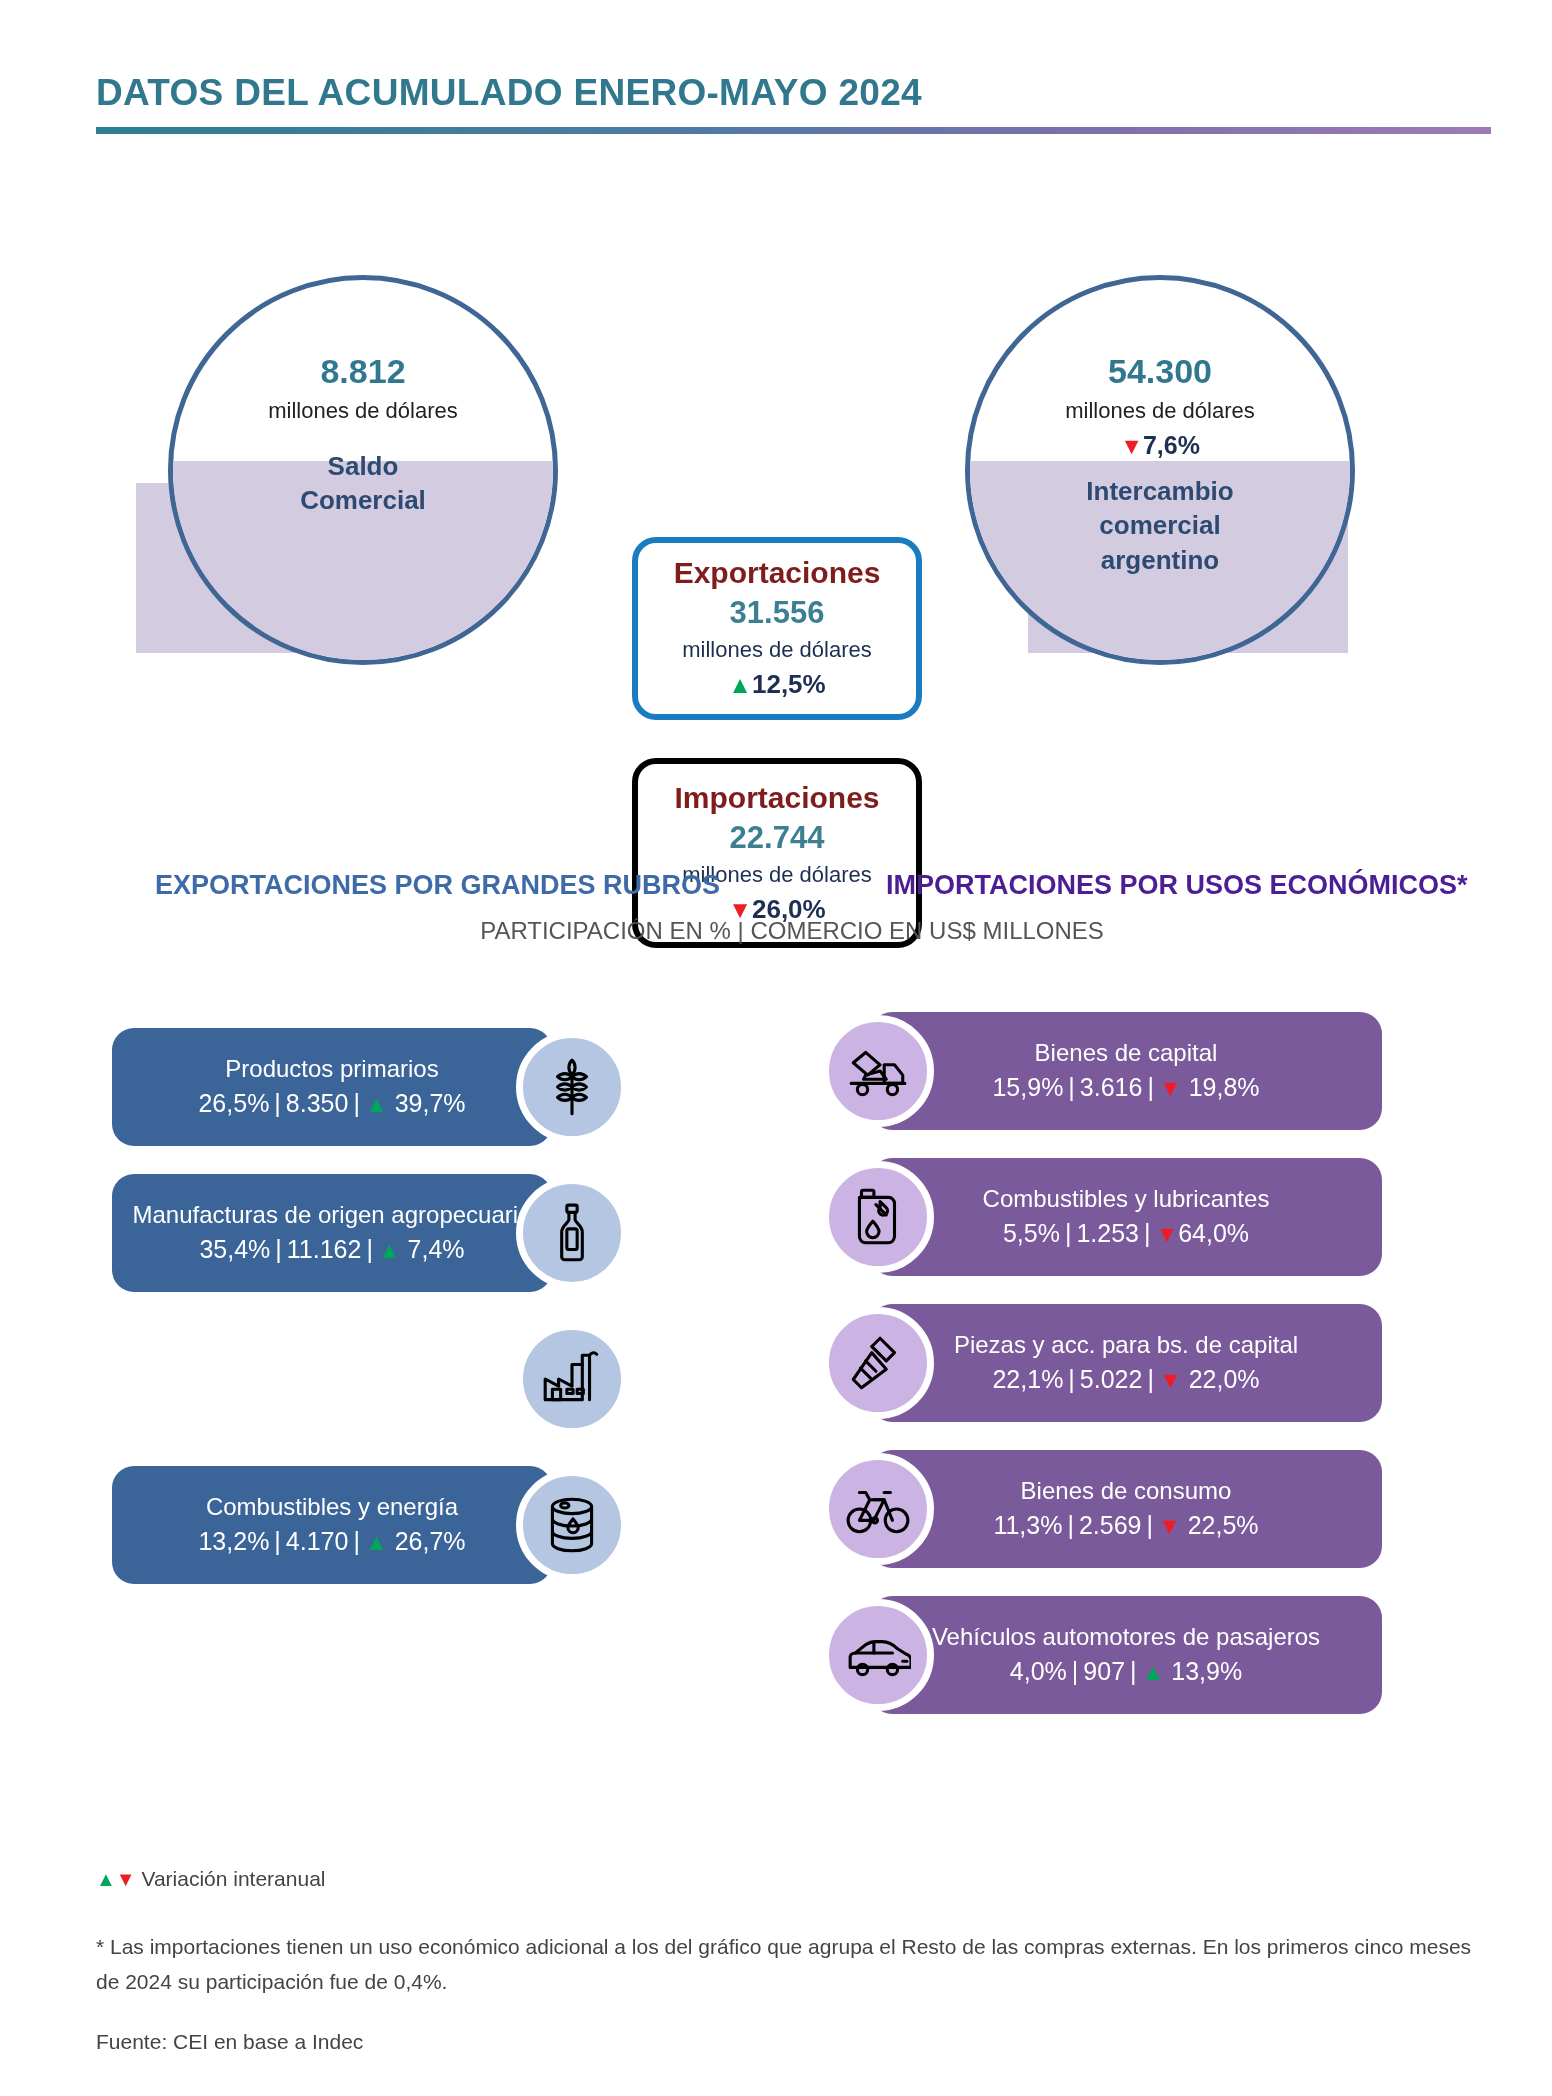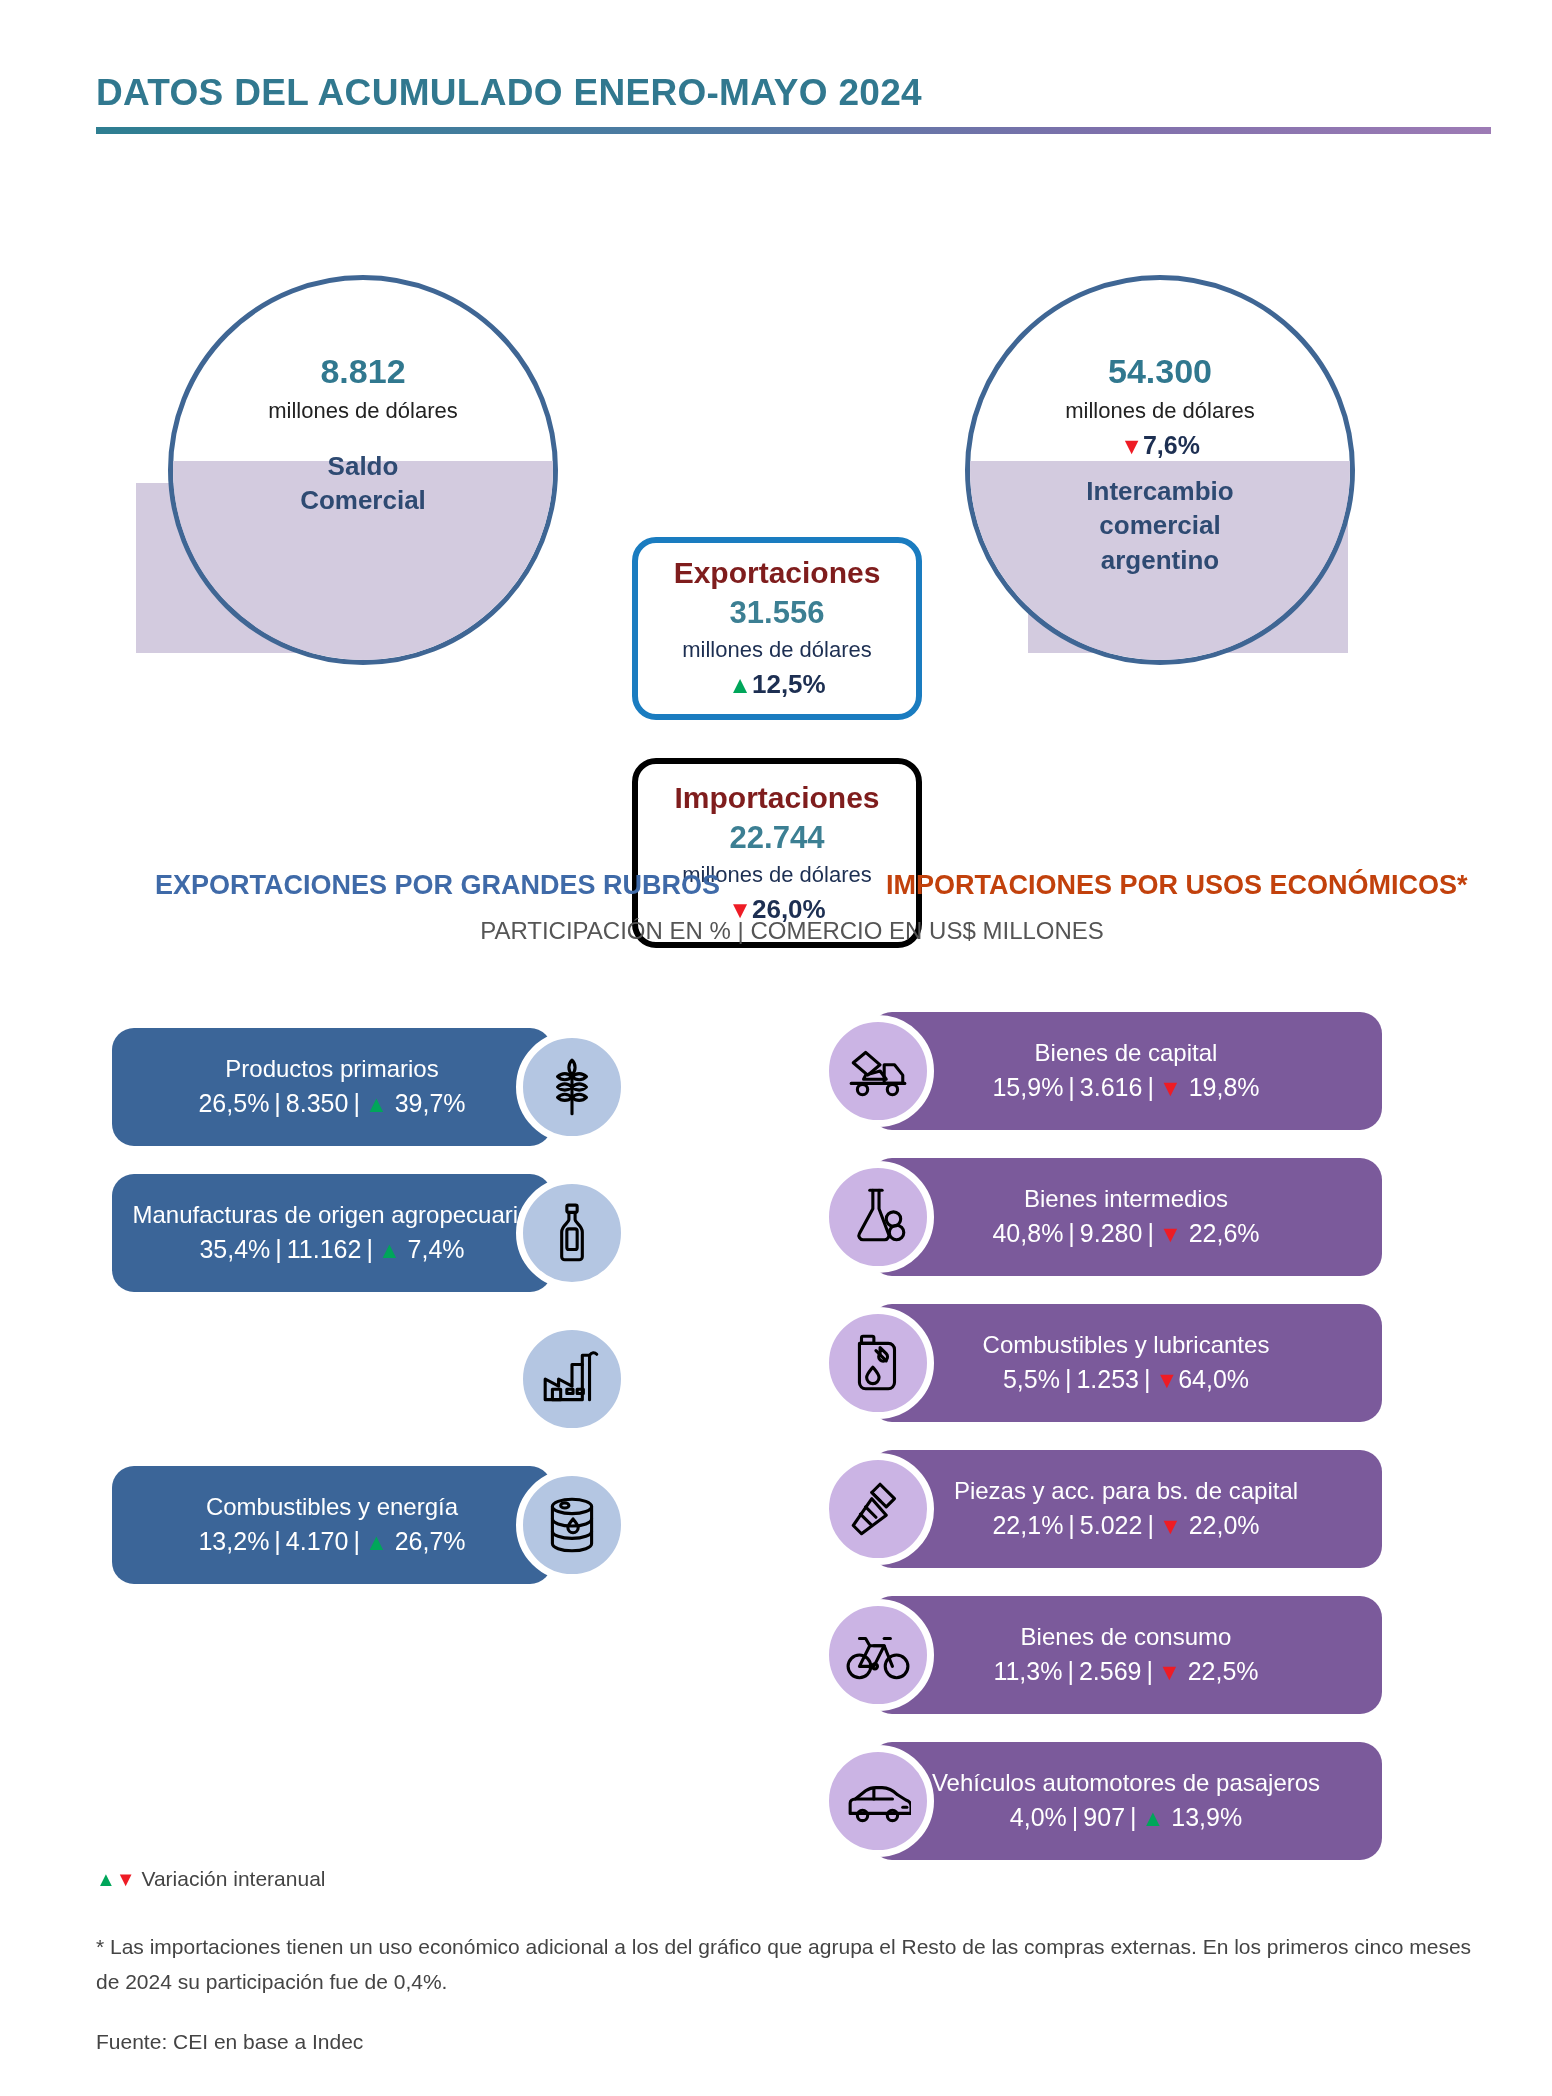--- a/index.html
+++ b/index.html
@@ -77,21 +77,21 @@
     border: 6px solid #000000;
   }
   .box-title { font-size: 30px; font-weight: bold; color: #7f1d1d; line-height: 1.2; }
   .box-value { font-size: 31px; font-weight: bold; color: #3c7f93; line-height: 1.3; margin-top: 2px; }
   .box-unit  { font-size: 22px; color: #1d2f52; line-height: 1.4; margin-top: 2px; }
   .box-delta { font-size: 26px; font-weight: bold; color: #1d2f52; line-height: 1.3; margin-top: 2px; }
 
   
   .sec-head { position: absolute; font-size: 27px; font-weight: bold; white-space: nowrap; }
   .sec-head-exp { left: 155px; top: 870px; color: #3f6aa8; }
-  .sec-head-imp { left: 886px; top: 870px; color: #c2410c; }
+  .sec-head-imp { left: 886px; top: 870px; color: #4c1d95; }
   .sec-sub {
     position: absolute; left: 0; top: 917px; width: 1552px;
     text-align: center; font-size: 24px; color: #555555; padding-left: 32px;
   }
 
   
   .col { position: absolute; }
   .col-left  { left: 112px; top: 1028px; width: 560px; }
   .col-right { left: 822px; top: 1012px; width: 560px; }
 
@@ -278,36 +278,20 @@
         <path d="M8 24l12-10 14 12-12 10z"></path>
         <path d="M20 36l14-4 6 8H18z"></path>
         <path d="M38 26h10l8 10v8H38z"></path>
         <path d="M6 44h52"></path>
         <circle cx="17" cy="50" r="5"></circle>
         <circle cx="46" cy="50" r="5"></circle>
       </svg>
     </div>
   </div>
 
-  <div class="row row-right">
-    <div class="bar bar-purple">
-      <div class="bar-title">Bienes intermedios</div>
-      <div class="bar-stats">
-        <span>40,8%</span><span class="sep">|</span><span>9.280</span><span class="sep">|</span><span class="tri-down">▼</span> <span>22,6%</span>
-      </div>
-    </div>
-    <div class="icon-circle icon-purple">
-      <svg viewBox="0 0 64 64" fill="none" stroke="#000" stroke-width="3" stroke-linecap="round" stroke-linejoin="round">
-        <path d="M24 6h12"></path>
-        <path d="M27 6v18L14 48a4 4 0 003.5 6h21a4 4 0 003.5-6L33 24V6"></path>
-        <circle cx="47" cy="34" r="7"></circle>
-        <circle cx="50" cy="47" r="7"></circle>
-      </svg>
-    </div>
-  </div>
 
   <div class="row row-right">
     <div class="bar bar-purple">
       <div class="bar-title">Combustibles y lubricantes</div>
       <div class="bar-stats">
         <span>5,5%</span><span class="sep">|</span><span>1.253</span><span class="sep">|</span><span class="tri-down">▼</span><span>64,0%</span>
       </div>
     </div>
     <div class="icon-circle icon-purple">
       <svg viewBox="0 0 64 64" fill="none" stroke="#000" stroke-width="3" stroke-linecap="round" stroke-linejoin="round">

